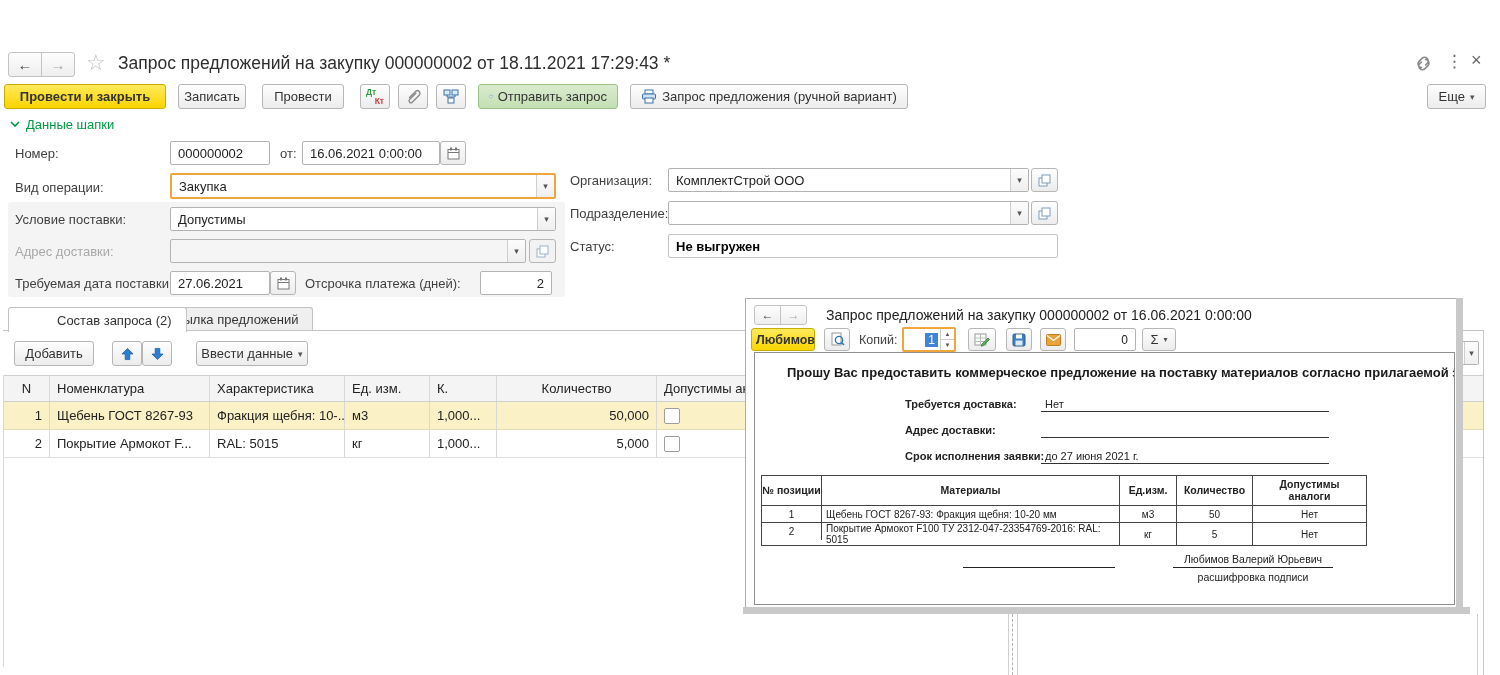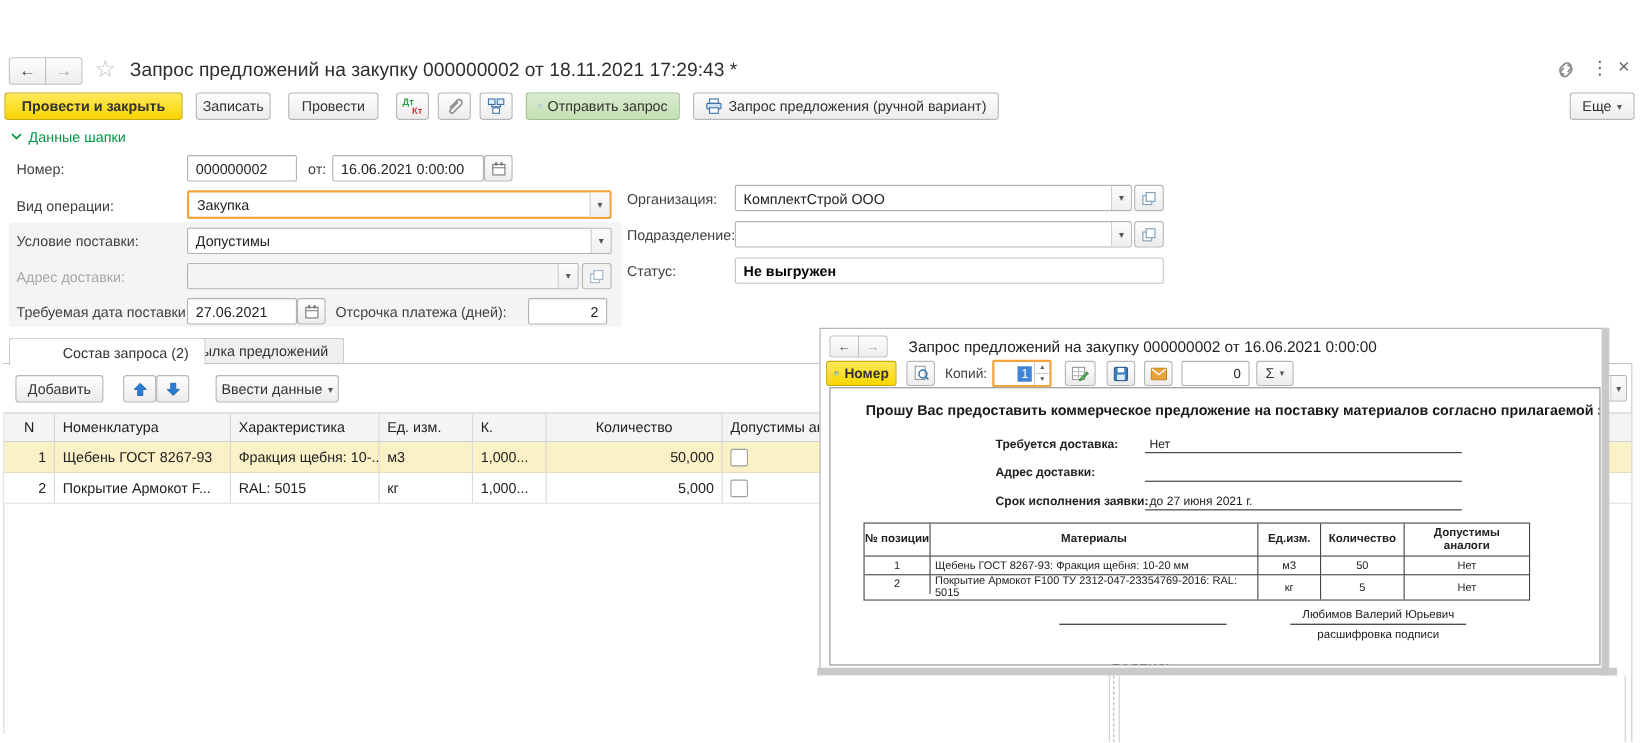--- a/index.html
+++ b/index.html
@@ -369,21 +369,21 @@
         </div>
     </div>
     <div class="abs" style="left:80px;top:8px;font-size:14px;font-weight:500;color:#222;white-space:nowrap;">Запрос предложений на закупку 000000002 от 16.06.2021 0:00:00</div>
 
     <div class="btn yellow" style="left:5px;top:29px;width:64px;height:23px;padding:0 6px;">
       <svg width="14" height="13" viewBox="0 0 16 15">
         <rect x="4" y="1" width="8" height="4" fill="#fff" stroke="#2e6b34"></rect>
         <rect x="1.5" y="5" width="13" height="5" rx="1" fill="#cfe3cb" stroke="#2e6b34"></rect>
         <rect x="4" y="9" width="8" height="5" fill="#fff" stroke="#2e6b34"></rect>
       </svg>
-      <span style="font-size:12.5px;">Номер</span>
+      <span style="font-size:12.5px;">Любимов</span>
     </div>
     <div class="iconbtn" style="left:78px;top:29px;width:26px;height:23px;">
       <svg width="15" height="15" viewBox="0 0 15 15">
         <rect x="2" y="1" width="9" height="12" fill="#fff" stroke="#999"></rect>
         <circle cx="9" cy="8" r="3.6" fill="none" stroke="#2e75b6" stroke-width="1.4"></circle>
         <line x1="11.5" y1="10.5" x2="14" y2="13" stroke="#2e75b6" stroke-width="1.6"></line>
       </svg>
     </div>
     <div class="abs" style="left:113px;top:34px;font-size:12.5px;color:#3f3f3f;">Копий:</div>
     <div class="spin" style="left:156px;top:28px;">
@@ -433,21 +433,21 @@
       <div class="doc-line" style="left:286px;top:58px;width:288px;"></div>
 
       <div class="doc-lbl" style="left:150px;top:71px;">Адрес доставки:</div>
       <div class="doc-val" style="left:290px;top:71px;"></div>
       <div class="doc-line" style="left:286px;top:84px;width:288px;"></div>
 
       <div class="doc-lbl" style="left:150px;top:97px;">Срок исполнения заявки:</div>
       <div class="doc-val" style="left:290px;top:97px;">до 27 июня 2021 г.</div>
       <div class="doc-line" style="left:286px;top:110px;width:288px;"></div>
 
-      <div class="ptable" style="left:30px;top:122px;">
+      <div class="ptable" style="left:6px;top:122px;">
         <div class="prow phead">
           <div class="pc p1">
               <span>№ позиции</span>
             </div>
           <div class="pc p2">
               <span>Материалы</span>
             </div>
           <div class="pc p3">
               <span>Ед.изм.</span>
             </div>

